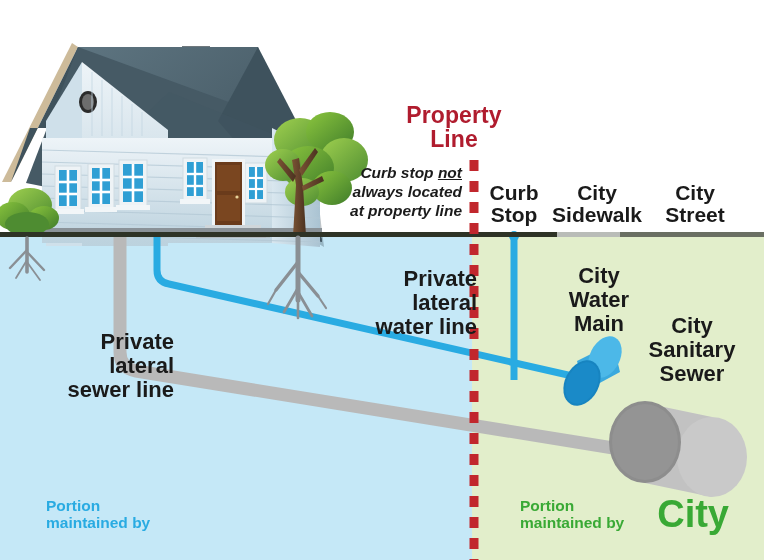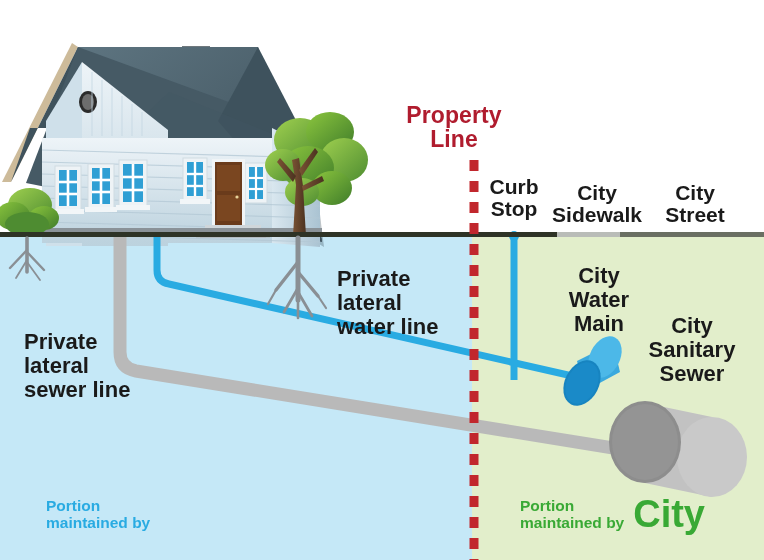--- a/index.html
+++ b/index.html
@@ -10,24 +10,24 @@
 
   .lbl{position:absolute;text-align:center;line-height:1.06;
        font-family:"Liberation Sans",sans-serif;font-weight:bold;
        white-space:pre-line;color:#1a1a1a;}
 
   .lbl-property{color:#b01c2e;font-size:23px;letter-spacing:.1px;}
   .lbl-head{font-size:21px;color:#1a1a1a;}
   .lbl-note{font-style:italic;font-weight:bold;font-size:15.5px;color:#1a1a1a;
             text-align:right;line-height:1.22;}
   .lbl-note u{text-decoration:underline;}
-  .lbl-pipe{font-size:22px;color:#1a1a1a;text-align:left;line-height:1.1;}
+  .lbl-pipe{font-size:22px;color:#1a1a1a;text-align:right;line-height:1.1;}
   .lbl-pipe.c{text-align:center;}
 
-  .foot{position:absolute;display:flex;align-items:center;}
+  .foot{position:absolute;display:flex;align-items:center;gap:24px;}
   .foot .small{font-size:15.5px;font-weight:bold;line-height:1.12;
                white-space:pre-line;text-align:left;}
   .foot .big{font-size:38px;font-weight:bold;line-height:.92;margin-left:9px;}
   .foot.home .small,.foot.home .big{color:#29ABE2;}
   .foot.city .small,.foot.city .big{color:#39A935;}
 </style>
 </head>
 <body>
 
 <div id="stage">
@@ -252,22 +252,23 @@
     </g>
   </svg>
 
   <svg class="layer" viewBox="0 0 764 560">
     <line x1="474" y1="160" x2="474" y2="560" stroke="#c1272d" stroke-width="9" stroke-dasharray="11 10"></line>
   </svg>
 
   <div class="lbl lbl-property" style="left:384px;top:103px;width:140px;">Property
 Line</div>
 
-
-  <div class="lbl lbl-head" style="left:482px;top:176px;width:64px;">Curb
+  <div class="lbl lbl-note" style="left:336px;top:164px;width:126px;">Curb stop <u>not</u><br>always located<br>at property line</div>
+
+  <div class="lbl lbl-head" style="left:482px;top:182px;width:64px;">Curb
 Stop</div>
 
   <div class="lbl lbl-head" style="left:548px;top:182px;width:98px;">City
 Sidewalk</div>
 
   <div class="lbl lbl-head" style="left:650px;top:182px;width:90px;">City
 Street</div>
 
   <div class="lbl lbl-pipe" style="left:24px;top:330px;width:150px;">Private
 lateral

